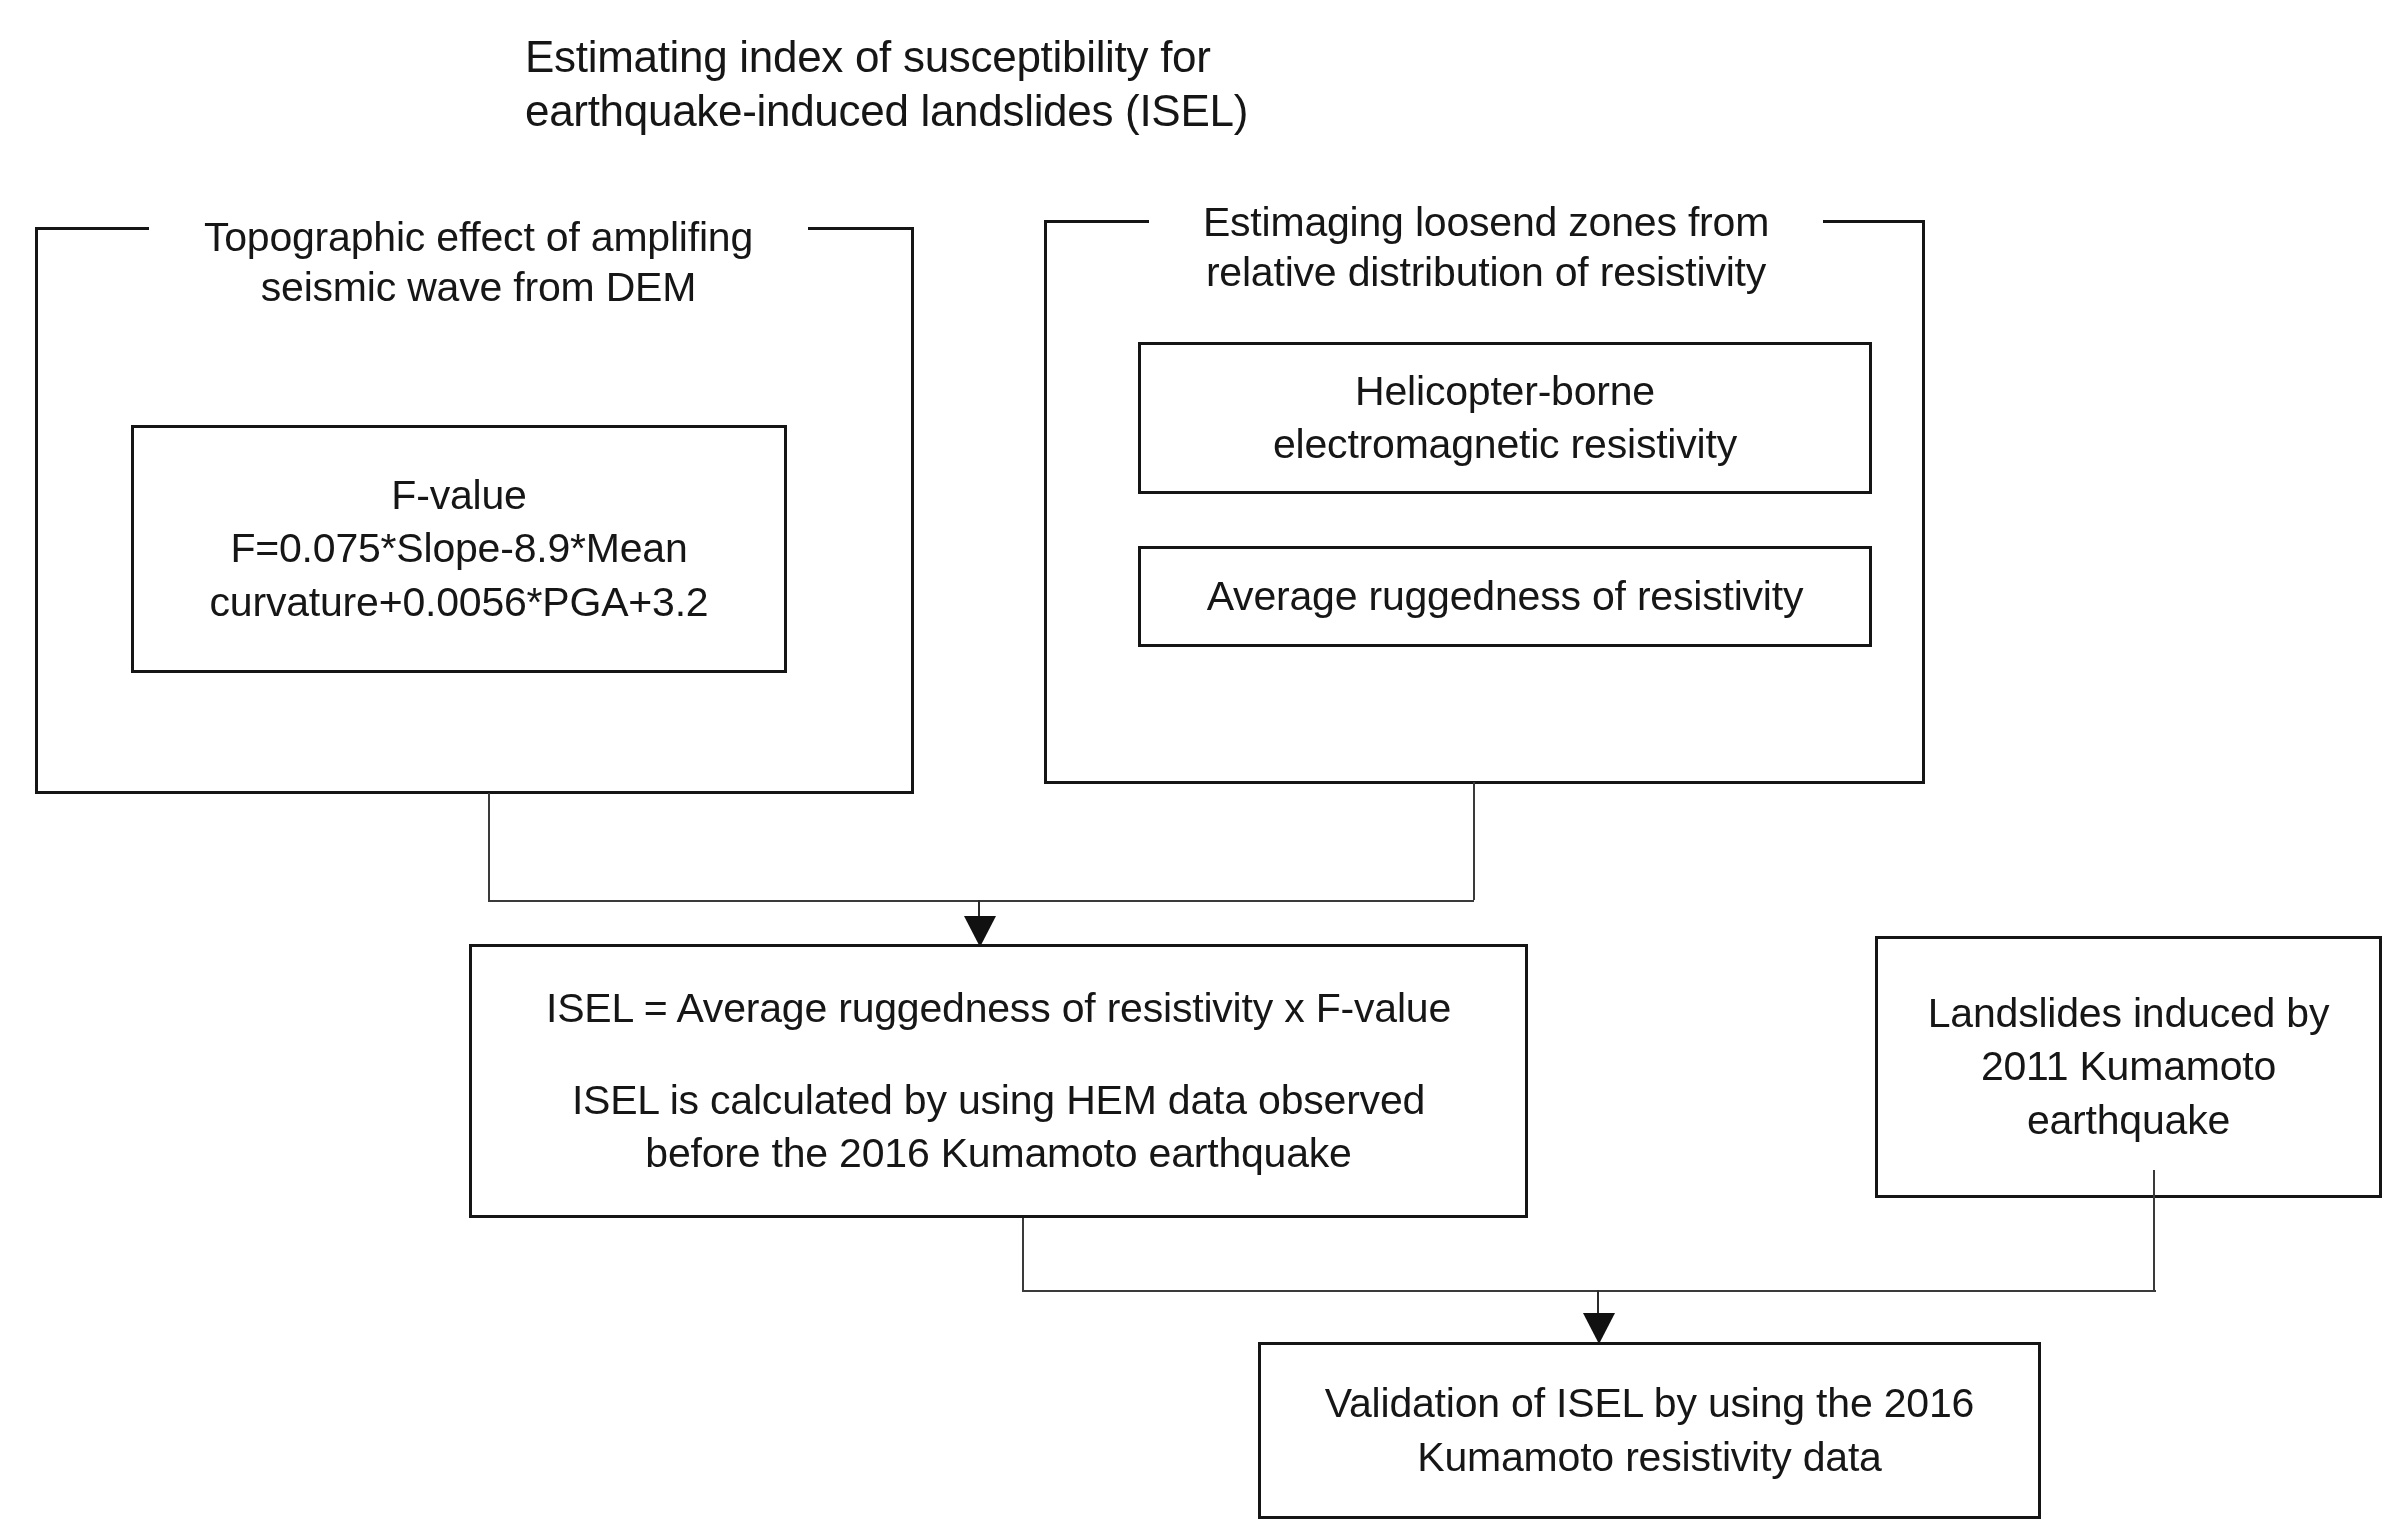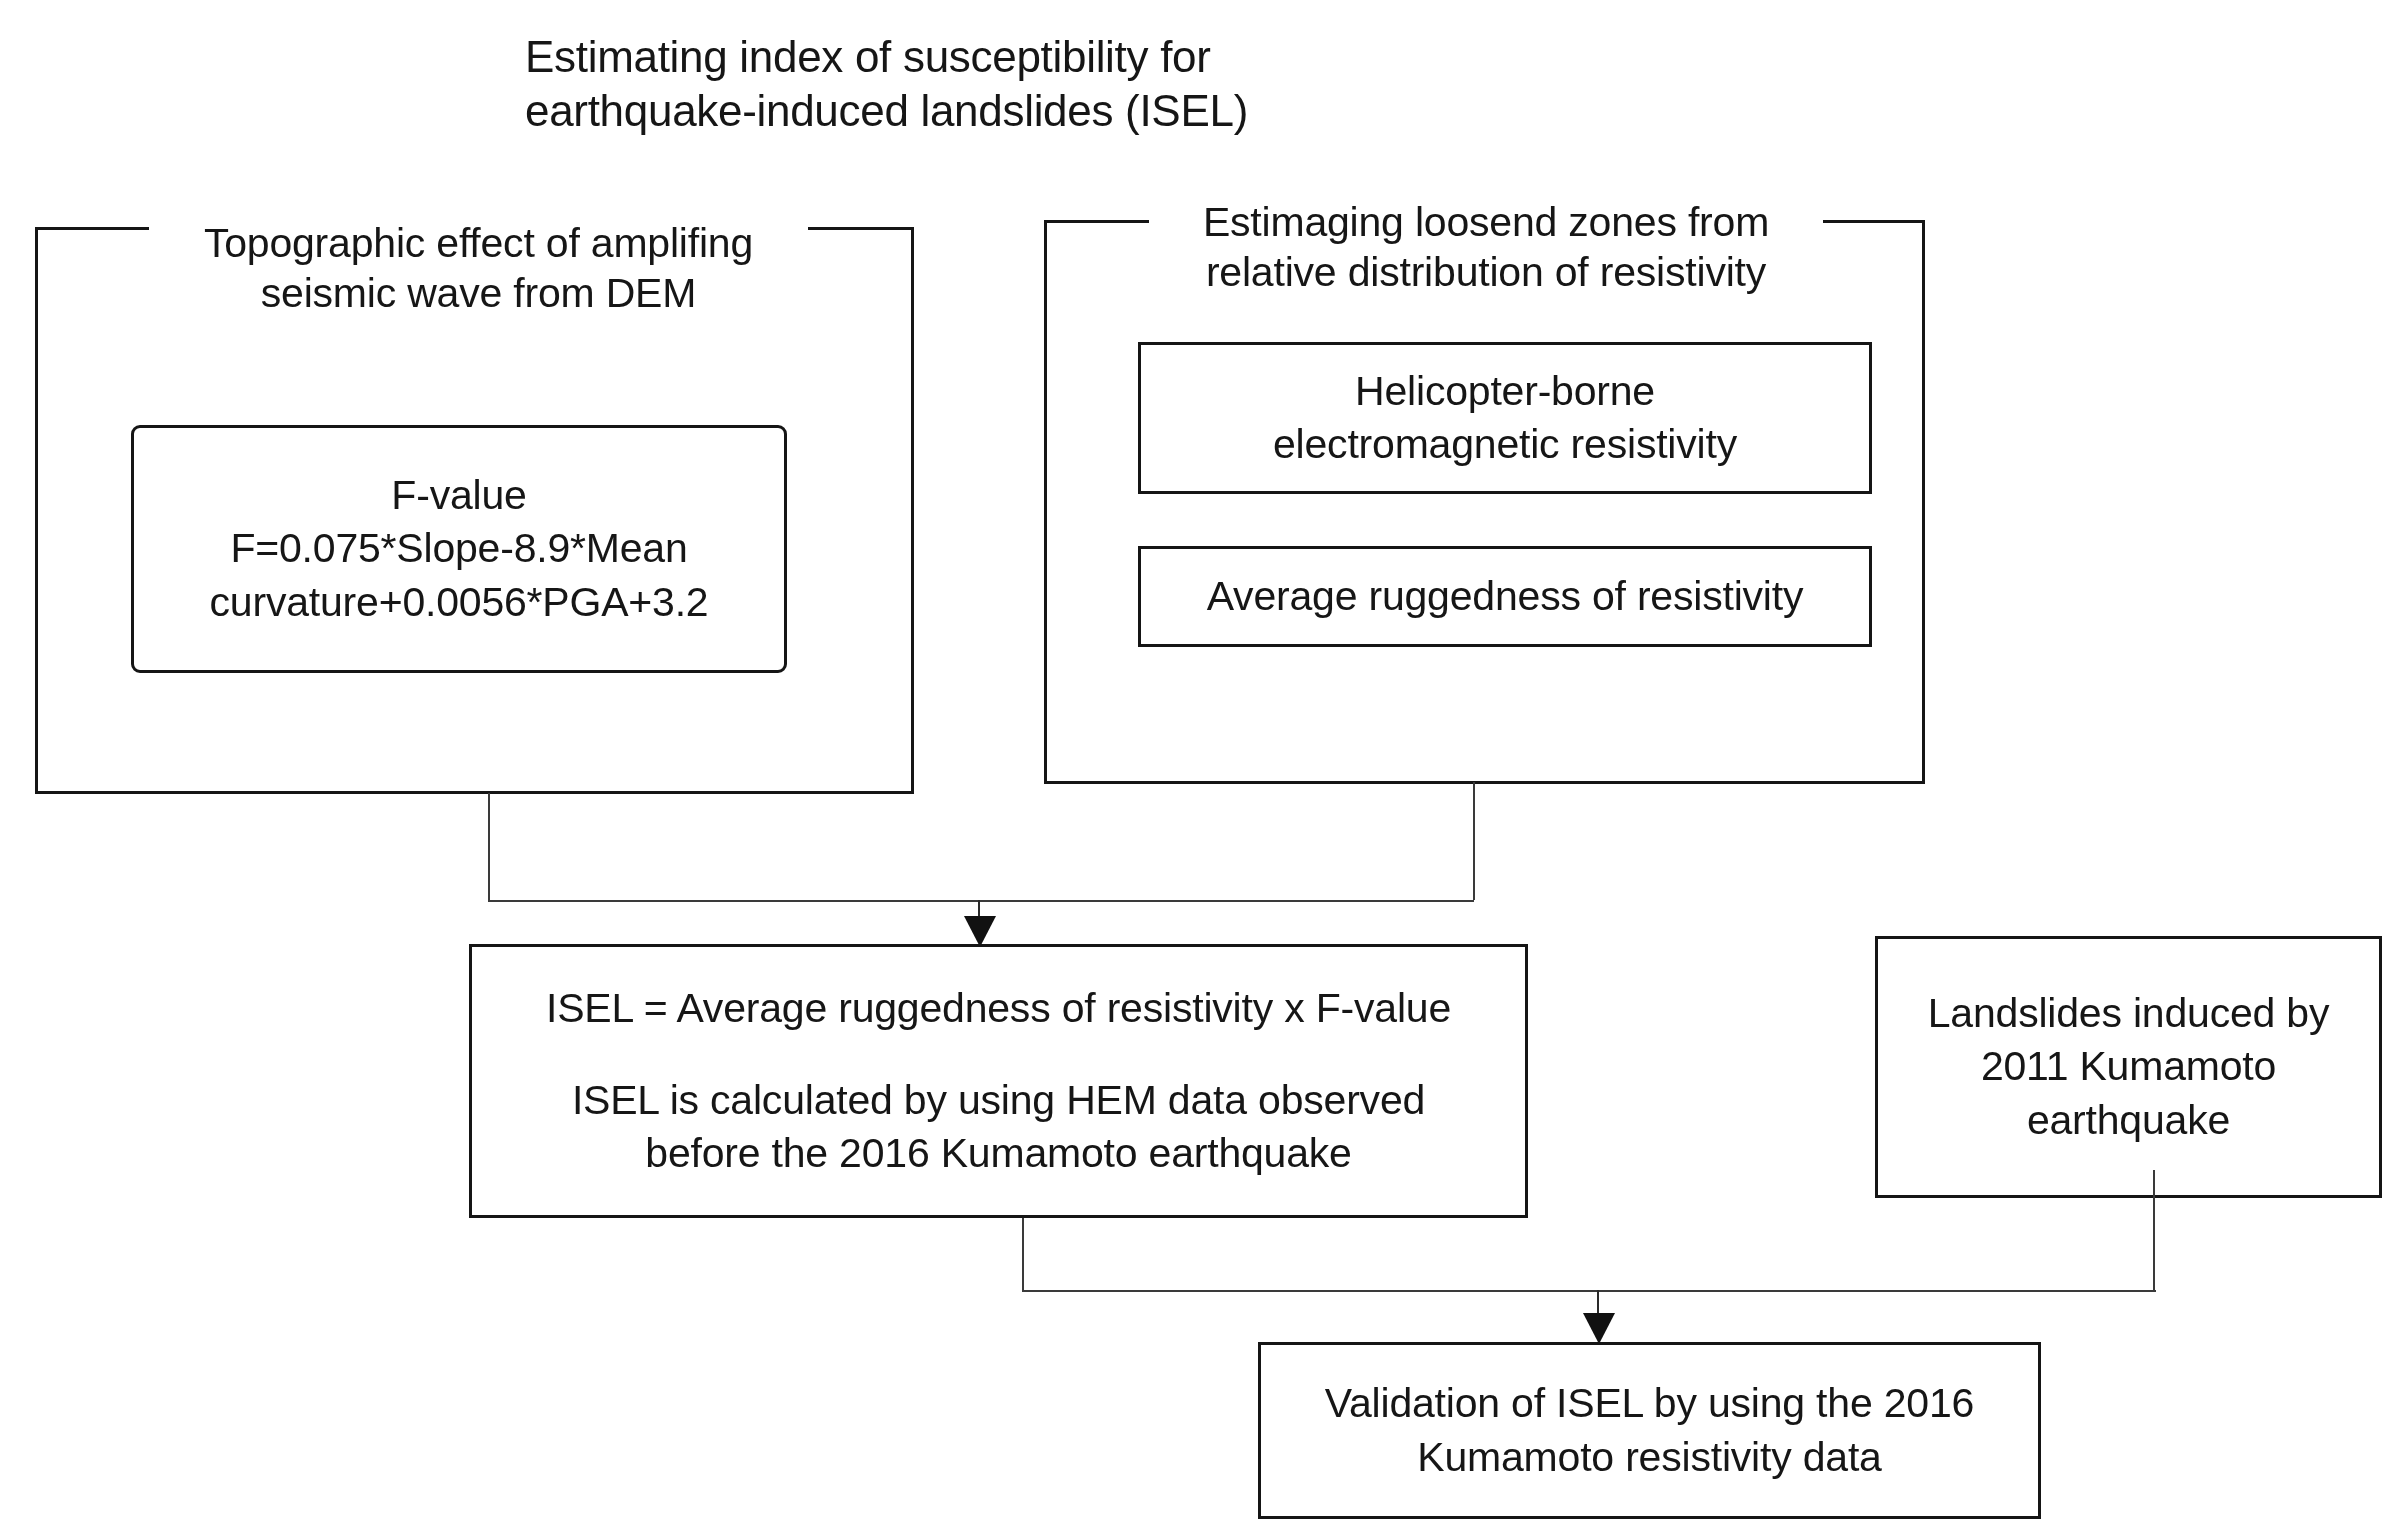--- a/index.html
+++ b/index.html
@@ -98,26 +98,26 @@
 
 <div id="canvas">
 
   <div class="title">
     <span>Estimating index of susceptibility for</span><br>
     <span>earthquake-induced landslides (ISEL)</span>
   </div>
 
   <div class="group" style="left:35px; top:227px; width:879px; height:567px;"></div>
 
-  <div class="group-label" style="left:149px; top:218px; width:659px;">
+  <div class="group-label" style="left:149px; top:212px; width:659px;">
     <span>Topographic effect of amplifing</span><br>
     <span>seismic wave from DEM</span>
   </div>
 
-  <div class="node" style="left:131px; top:425px; width:656px; height:248px;border-radius:9px;">
+  <div class="node" style="left:131px; top:425px; width:656px; height:248px;">
     <span class="lines">
       <span class="l">F-value</span>
       <span class="l">F=0.075*Slope-8.9*Mean</span>
       <span class="l">curvature+0.0056*PGA+3.2</span>
     </span>
   </div>
 
   <div class="group" style="left:1044px; top:220px; width:881px; height:564px;"></div>
 
   <div class="group-label" style="left:1149px; top:197px; width:674px;">

